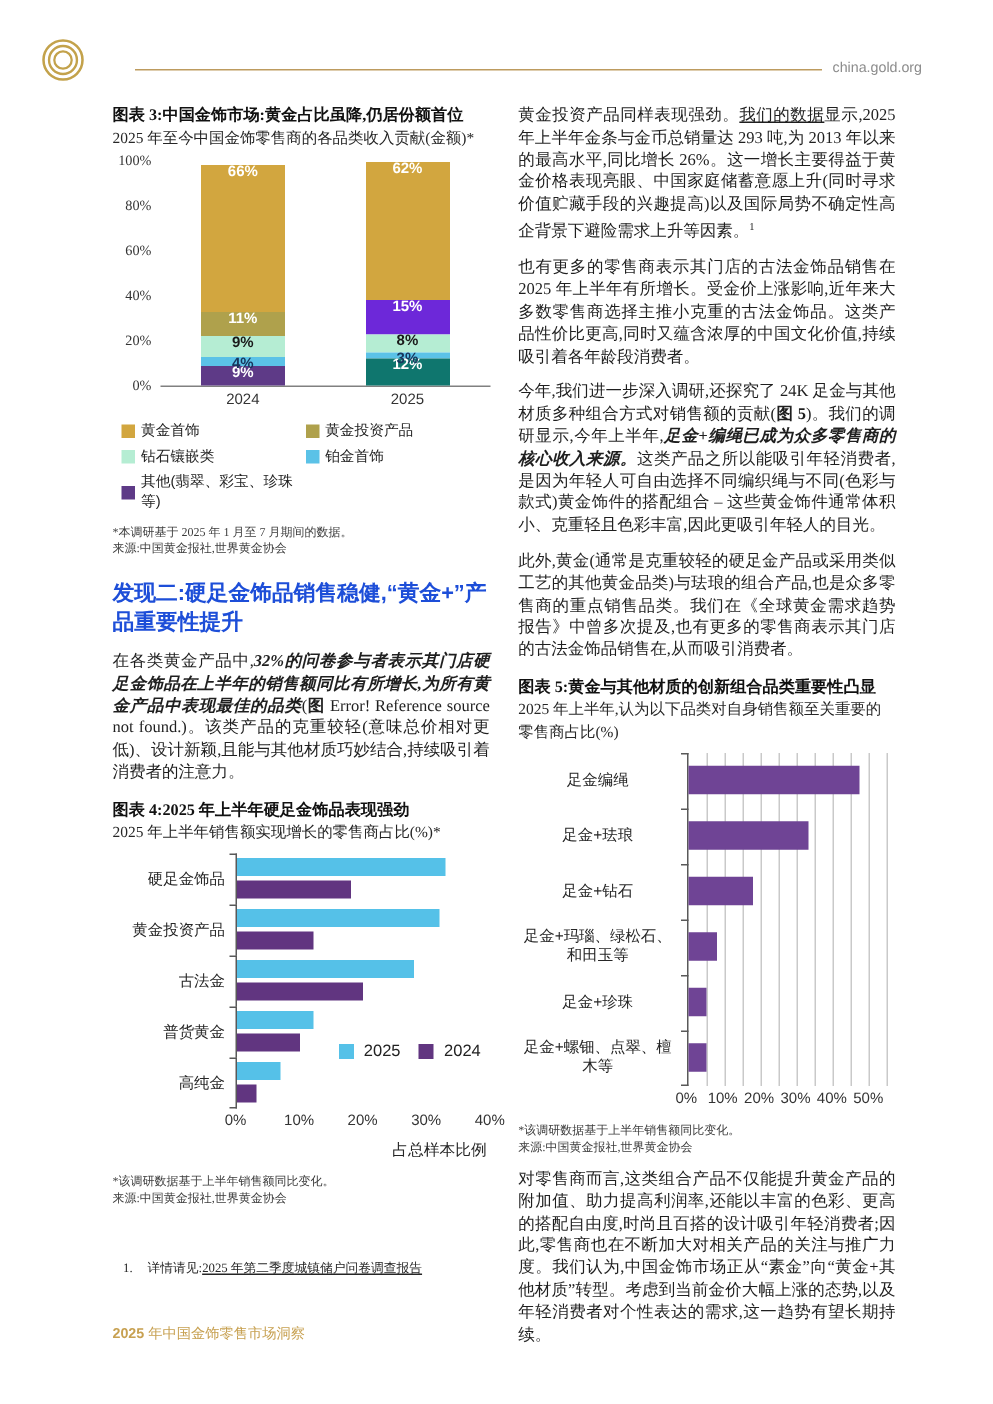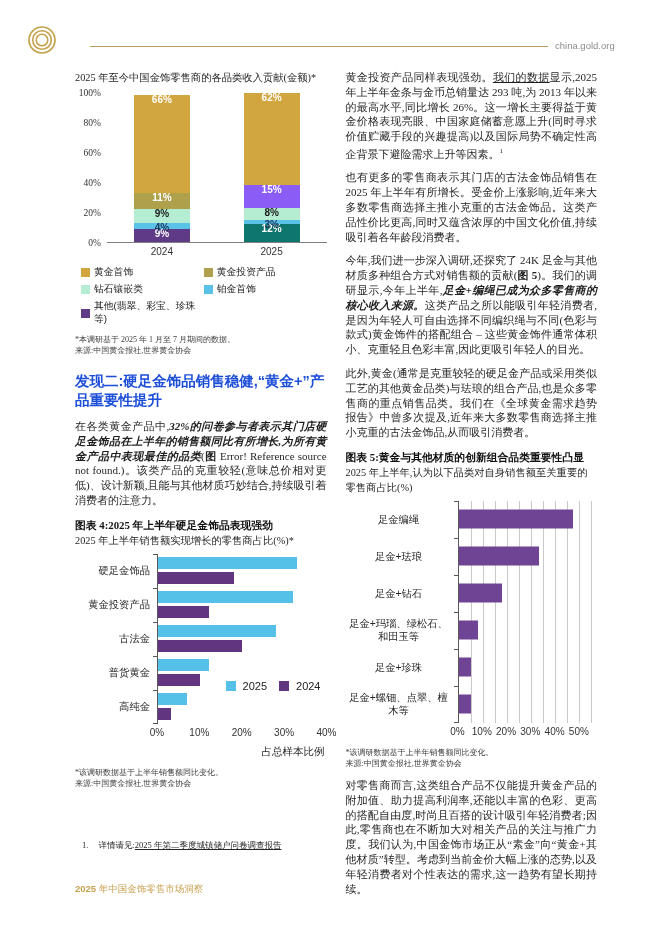--- a/index.html
+++ b/index.html
@@ -101,20 +101,21 @@
     <circle cx="15" cy="15" r="9.3" fill="none" stroke="#C3A24B" stroke-width="1.6"></circle>
     <circle cx="15" cy="15" r="5.8" fill="none" stroke="#C3A24B" stroke-width="1.5"></circle>
   </svg>
   <div class="hdr-rule"></div>
   <div class="site">china.gold.org</div>
 
   <div class="columns">
 
     <div class="col">
 
+      <div class="cht-title">图表 3:中国金饰市场:黄金占比虽降,仍居份额首位</div>
       <div class="cht-sub">2025 年至今中国金饰零售商的各品类收入贡献(金额)*</div>
 
       <div class="c3">
         <div class="c3-body">
           <div class="c3-ylabels" id="c3-ylabels">
               <span style="top:0%">100%</span>
               <span style="top:20%">80%</span>
               <span style="top:40%">60%</span>
               <span style="top:60%">40%</span>
               <span style="top:80%">20%</span>
@@ -144,21 +145,21 @@
                 <div class="c3bar">
                   <div class="c3seg" style="height:12%;background:#0f766e">
                     <span style="color:#ffffff">12%</span>
                   </div>
                   <div class="c3seg" style="height:3%;background:#5BC2E7">
                     <span style="color:#17365D">3%</span>
                   </div>
                   <div class="c3seg" style="height:8%;background:#B5EDD3">
                     <span style="color:#1a1a1a">8%</span>
                   </div>
-                  <div class="c3seg" style="height:15%;background:#8b5cf6">
+                  <div class="c3seg" style="height:15%;background:#6d28d9">
                     <span style="color:#ffffff">15%</span>
                   </div>
                   <div class="c3seg" style="height:62%;background:#D2A63F">
                     <span style="color:#ffffff">62%</span>
                   </div>
                 </div>
               </div>
             </div>
         </div>
         <div class="c3-xlabels" id="c3-xlabels">
@@ -259,21 +260,21 @@
     </div>
 
     <div class="col">
 
       <div class="para" style="margin-top:0"><span>黄金投资产品同样表现强劲。</span><span class="u">我们的数据</span><span>显示,2025 年上半年金条与金币总销量达 293 吨,为 2013 年以来的最高水平,同比增长 26%。这一增长主要得益于黄金价格表现亮眼、中国家庭储蓄意愿上升(同时寻求价值贮藏手段的兴趣提高)以及国际局势不确定性高企背景下避险需求上升等因素。</span><sup>1</sup></div>
 
       <div class="para">也有更多的零售商表示其门店的古法金饰品销售在 2025 年上半年有所增长。受金价上涨影响,近年来大多数零售商选择主推小克重的古法金饰品。这类产品性价比更高,同时又蕴含浓厚的中国文化价值,持续吸引着各年龄段消费者。</div>
 
       <div class="para"><span>今年,我们进一步深入调研,还探究了 24K 足金与其他材质多种组合方式对销售额的贡献(</span><span class="b">图 5</span><span>)。我们的调研显示,今年上半年,</span><span class="bi">足金+编绳已成为众多零售商的核心收入来源。</span><span>这类产品之所以能吸引年轻消费者,是因为年轻人可自由选择不同编织绳与不同(色彩与款式)黄金饰件的搭配组合 – 这些黄金饰件通常体积小、克重轻且色彩丰富,因此更吸引年轻人的目光。</span></div>
 
-      <div class="para">此外,黄金(通常是克重较轻的硬足金产品或采用类似工艺的其他黄金品类)与珐琅的组合产品,也是众多零售商的重点销售品类。我们在《全球黄金需求趋势报告》中曾多次提及,近年来大多数零售商选择主推小克重的古法金饰品,从而吸引消费者。</div>
+      <div class="para">此外,黄金(通常是克重较轻的硬足金产品或采用类似工艺的其他黄金品类)与珐琅的组合产品,也是众多零售商的重点销售品类。我们在《全球黄金需求趋势报告》中曾多次提及,也有更多的零售商表示其门店的古法金饰品销售在,从而吸引消费者。</div>
 
       <div style="margin-top:10px">
         <div class="cht-title">图表 5:黄金与其他材质的创新组合品类重要性凸显</div>
         <div class="cht-sub">2025 年上半年,认为以下品类对自身销售额至关重要的零售商占比(%)</div>
         <div class="c5wrap">
           <div class="c5-grid" id="c5-grid">
               <i style="left:9.090909090909092%"></i>
               <i style="left:18.181818181818183%"></i>
               <i style="left:27.27272727272727%"></i>
               <i style="left:36.36363636363637%"></i>

